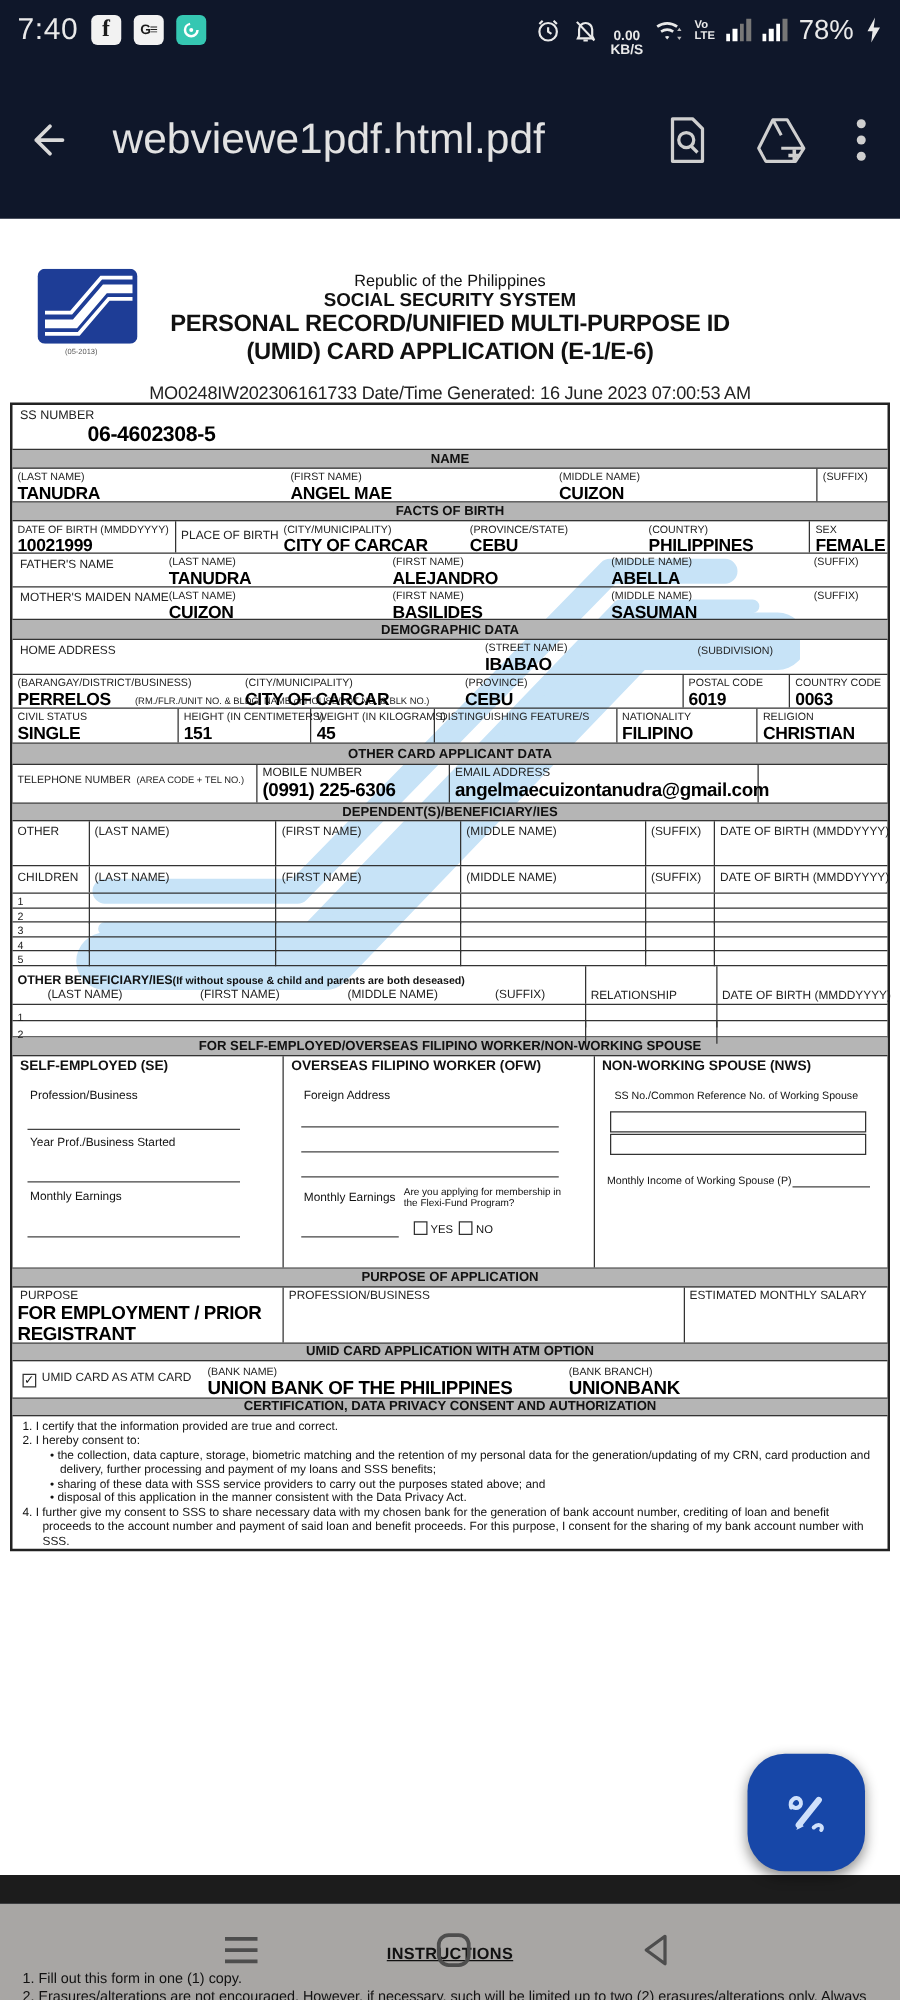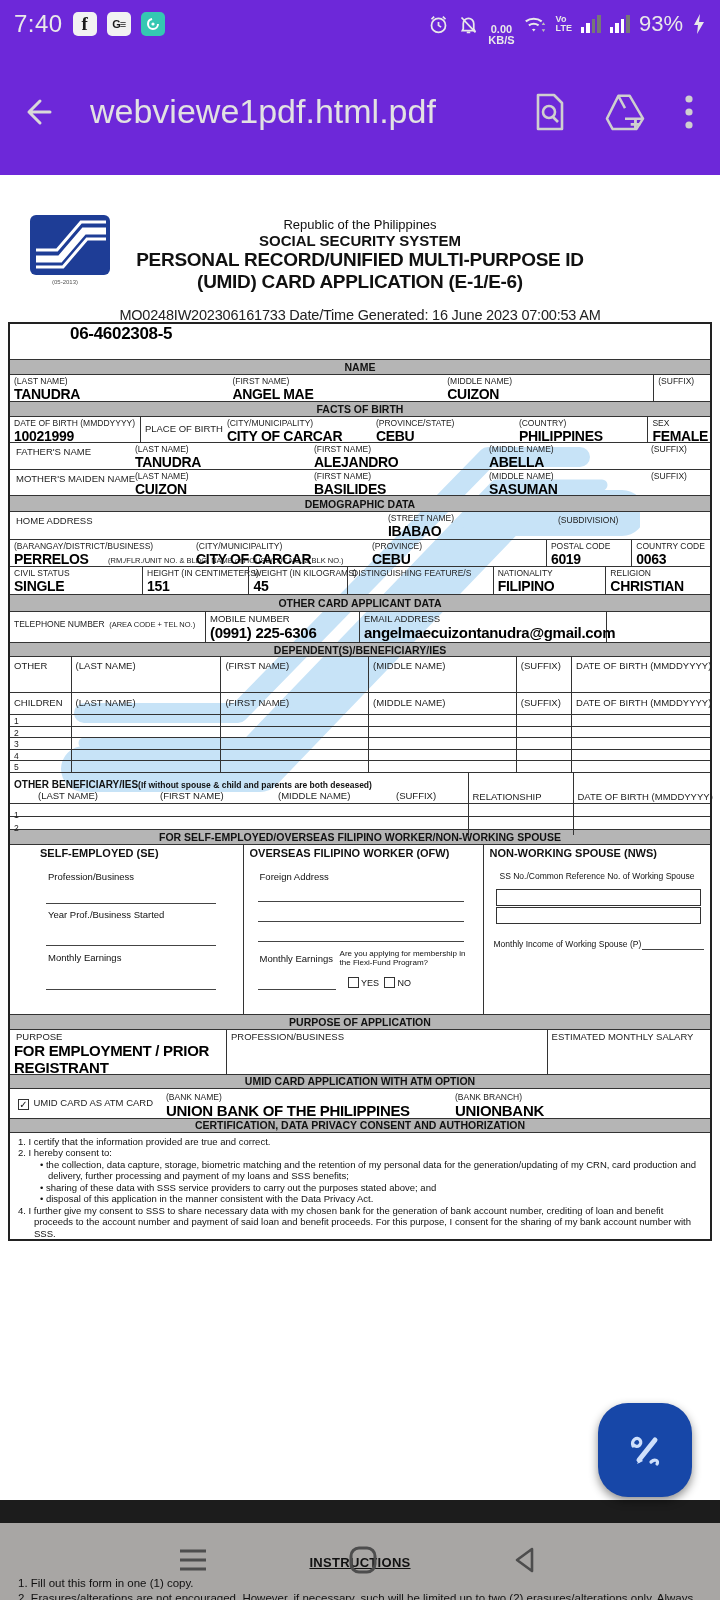--- a/index.html
+++ b/index.html
@@ -1,18 +1,18 @@
 <!DOCTYPE html>
 <html><head>
 <meta charset="utf-8">
 <style>
   * { margin:0; padding:0; box-sizing:border-box; }
   html,body { width:720px; height:1600px; background:#000; }
   body { font-family:"Liberation Sans","DejaVu Sans",sans-serif; position:relative; overflow:hidden; }
-  .screen { position:absolute; inset:0; width:720px; height:1600px; background:#6d28d9; }
+  .screen { position:absolute; inset:0; width:720px; height:1600px; background:#0f172a; }
 
   
   .status-bar { position:absolute; top:0; left:0; width:720px; height:48px; display:flex; align-items:center; justify-content:space-between; padding:0 14px; color:#e9e9e9; }
   .sb-left { display:flex; align-items:center; gap:10px; }
   .sb-time { font-size:24px; letter-spacing:0.5px; }
   .sb-appicon { width:24px; height:24px; border-radius:5px; background:#f2f2f2; color:#1b1b1b; display:flex; align-items:center; justify-content:center; font-weight:bold; }
   .sb-fb { font-family:"Liberation Serif",serif; font-size:19px; }
   .sb-gn { font-size:11px; letter-spacing:-1px; }
   .sb-teal { background:#35c7b2; }
   .sb-right { display:flex; align-items:center; gap:9px; }
@@ -118,21 +118,21 @@
           <i class="on" style="height:10px"></i>
           <i style="height:14px"></i>
           <i style="height:18px"></i>
         </span>
       <span class="sigbars">
           <i class="on" style="height:6px"></i>
           <i class="on" style="height:10px"></i>
           <i class="on" style="height:14px"></i>
           <i style="height:18px"></i>
         </span>
-      <span class="sb-batt">93%</span>
+      <span class="sb-batt">78%</span>
       <svg width="14" height="22" viewBox="0 0 14 22">
           <path d="M8 1 L2 12 H6 L5 21 L12 9 H7 Z" fill="#e9e9e9"></path>
         </svg>
     </div>
   </div>
 
   <div class="toolbar">
     <svg width="34" height="34" viewBox="0 0 34 34">
         <path d="M20 6 L9 17 L20 28 M9 17 H30" fill="none" stroke="#d9d9d9" stroke-width="3" stroke-linecap="round" stroke-linejoin="round"></path>
       </svg>
@@ -176,20 +176,21 @@
         <div class="fh-line2">SOCIAL SECURITY SYSTEM</div>
         <div class="fh-line3">PERSONAL RECORD/UNIFIED MULTI-PURPOSE ID</div>
         <div class="fh-line3">(UMID) CARD APPLICATION (E-1/E-6)</div>
       </div>
       <div class="fh-gen">MO0248IW202306161733  Date/Time Generated: 16 June 2023 07:00:53 AM</div>
     </div>
 
     <div class="form-table">
 
       <div class="trow" style="height:36px; display:block;">
+        <div class="lbl" style="padding:3px 0 0 6px; font-size:10px;">SS NUMBER</div>
         <div class="val" style="font-size:17px; padding-left:60px;">06-4602308-5</div>
       </div>
 
       <div class="hdr" style="height:15px;">NAME</div>
       <div class="trow" style="height:27px;">
         <div class="cell" style="width:31.2%; border-right:none;">
             <div class="lbl">(LAST NAME)</div>
             <div class="val">TANUDRA</div>
           </div>
         <div class="cell" style="width:30.7%; border-right:none;">
@@ -440,21 +441,21 @@
           <div style="border-right:1px solid #333;"></div>
           <div></div>
       </div>
       <div style="display:grid; grid-template-columns:65.5% 15% 19.5%; height:13px; border-bottom:1px solid #333;">
         <div style="border-right:1px solid #333; padding:0 4px;"><span class="lbl">2</span></div>
           <div style="border-right:1px solid #333;"></div>
           <div></div>
       </div>
 
       <div class="hdr" style="height:15px;">FOR SELF-EMPLOYED/OVERSEAS FILIPINO WORKER/NON-WORKING SPOUSE</div>
-      <div style="display:grid; grid-template-columns:31% 35.5% 33.5%; height:170px; border-bottom:1px solid #333;padding-left:24px;">
+      <div style="display:grid; grid-template-columns:31% 35.5% 33.5%; height:170px; border-bottom:1px solid #333;">
         <div style="border-right:1px solid #333; position:relative; padding:2px 6px;">
           <div style="font-size:11px; font-weight:bold;">SELF-EMPLOYED (SE)</div>
           <div class="abs" style="left:14px; top:26px; font-size:9.5px;">Profession/Business</div>
           <div class="rule abs" style="left:12px; top:58px; width:170px;"></div>
           <div class="abs" style="left:14px; top:64px; font-size:9.5px;">Year Prof./Business Started</div>
           <div class="rule abs" style="left:12px; top:100px; width:170px;"></div>
           <div class="abs" style="left:14px; top:107px; font-size:9.5px;">Monthly Earnings</div>
           <div class="rule abs" style="left:12px; top:144px; width:170px;"></div>
         </div>
         <div style="border-right:1px solid #333; position:relative; padding:2px 6px;">

